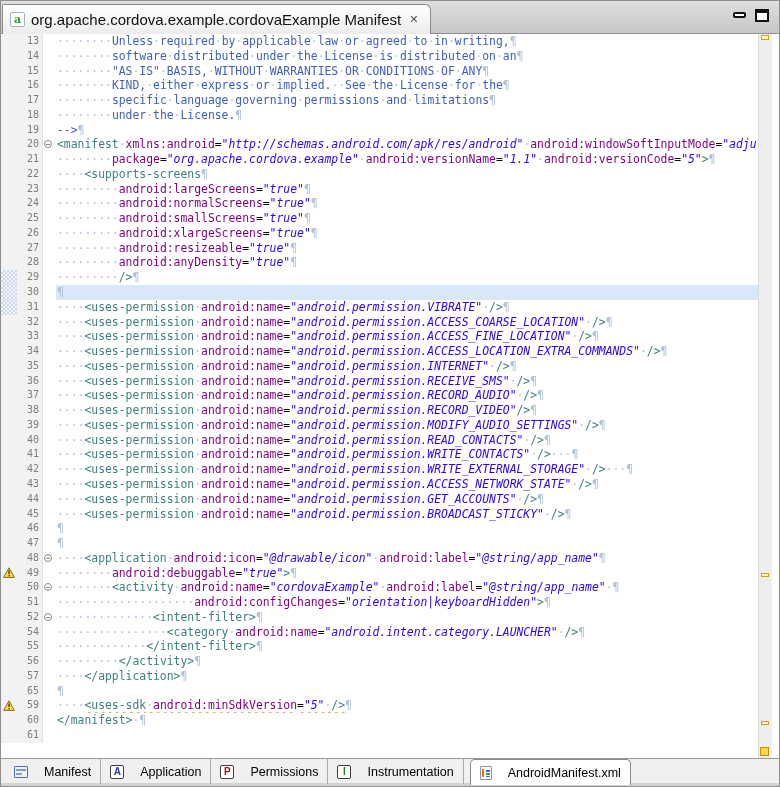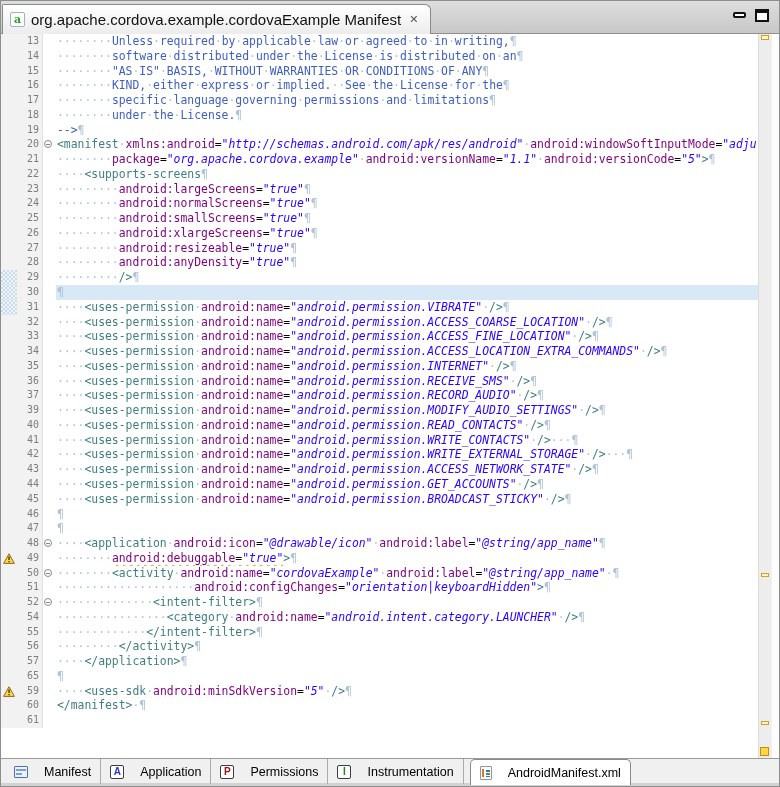--- a/index.html
+++ b/index.html
@@ -292,20 +292,26 @@
           <div class="cell-code"><span class="seg-w">····</span><span class="seg-t">&lt;uses-permission</span><span class="seg-w">·</span><span class="seg-a">android:name</span><span class="seg-k">=</span><span class="seg-v">"android.permission.RECEIVE_SMS"</span><span class="seg-w">·</span><span class="seg-t">/&gt;</span><span class="pilcrow">¶</span></div>
         </div>
         <div class="code-row">
           <div class="cell-annot"></div>
           <div class="cell-num">37</div>
           <div class="cell-fold"></div>
           <div class="cell-code"><span class="seg-w">····</span><span class="seg-t">&lt;uses-permission</span><span class="seg-w">·</span><span class="seg-a">android:name</span><span class="seg-k">=</span><span class="seg-v">"android.permission.RECORD_AUDIO"</span><span class="seg-w">·</span><span class="seg-t">/&gt;</span><span class="pilcrow">¶</span></div>
         </div>
         <div class="code-row">
           <div class="cell-annot"></div>
+          <div class="cell-num">38</div>
+          <div class="cell-fold"></div>
+          <div class="cell-code"><span class="seg-w">····</span><span class="seg-t">&lt;uses-permission</span><span class="seg-w">·</span><span class="seg-a">android:name</span><span class="seg-k">=</span><span class="seg-v">"android.permission.RECORD_VIDEO"</span><span class="seg-t">/&gt;</span><span class="pilcrow">¶</span></div>
+        </div>
+        <div class="code-row">
+          <div class="cell-annot"></div>
           <div class="cell-num">39</div>
           <div class="cell-fold"></div>
           <div class="cell-code"><span class="seg-w">····</span><span class="seg-t">&lt;uses-permission</span><span class="seg-w">·</span><span class="seg-a">android:name</span><span class="seg-k">=</span><span class="seg-v">"android.permission.MODIFY_AUDIO_SETTINGS"</span><span class="seg-w">·</span><span class="seg-t">/&gt;</span><span class="pilcrow">¶</span></div>
         </div>
         <div class="code-row">
           <div class="cell-annot"></div>
           <div class="cell-num">40</div>
           <div class="cell-fold"></div>
           <div class="cell-code"><span class="seg-w">····</span><span class="seg-t">&lt;uses-permission</span><span class="seg-w">·</span><span class="seg-a">android:name</span><span class="seg-k">=</span><span class="seg-v">"android.permission.READ_CONTACTS"</span><span class="seg-w">·</span><span class="seg-t">/&gt;</span><span class="pilcrow">¶</span></div>
         </div>

